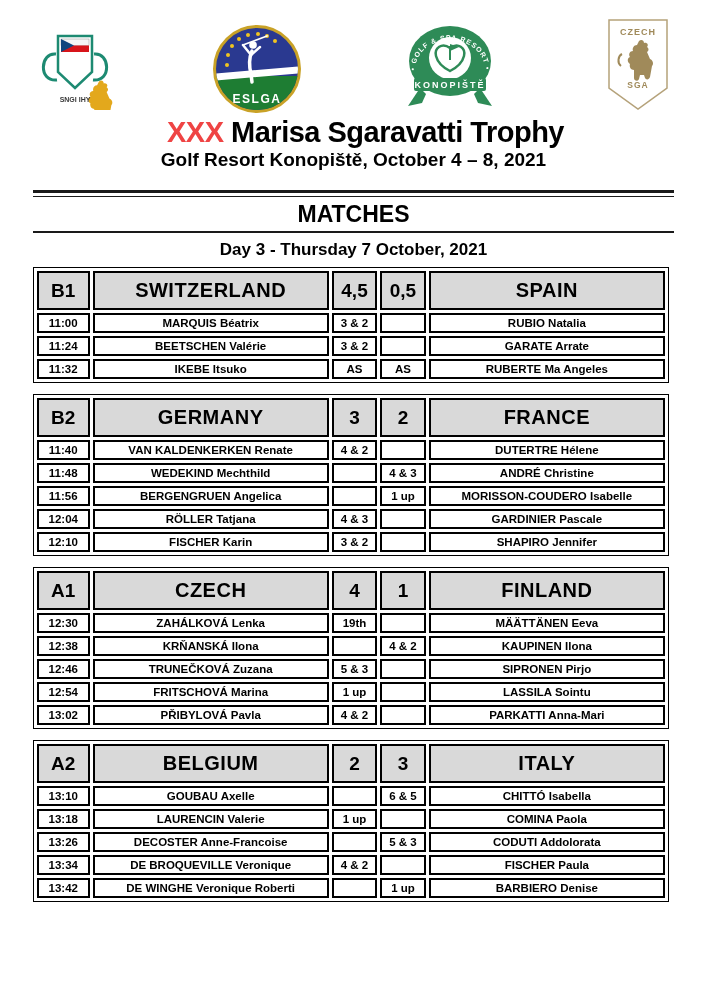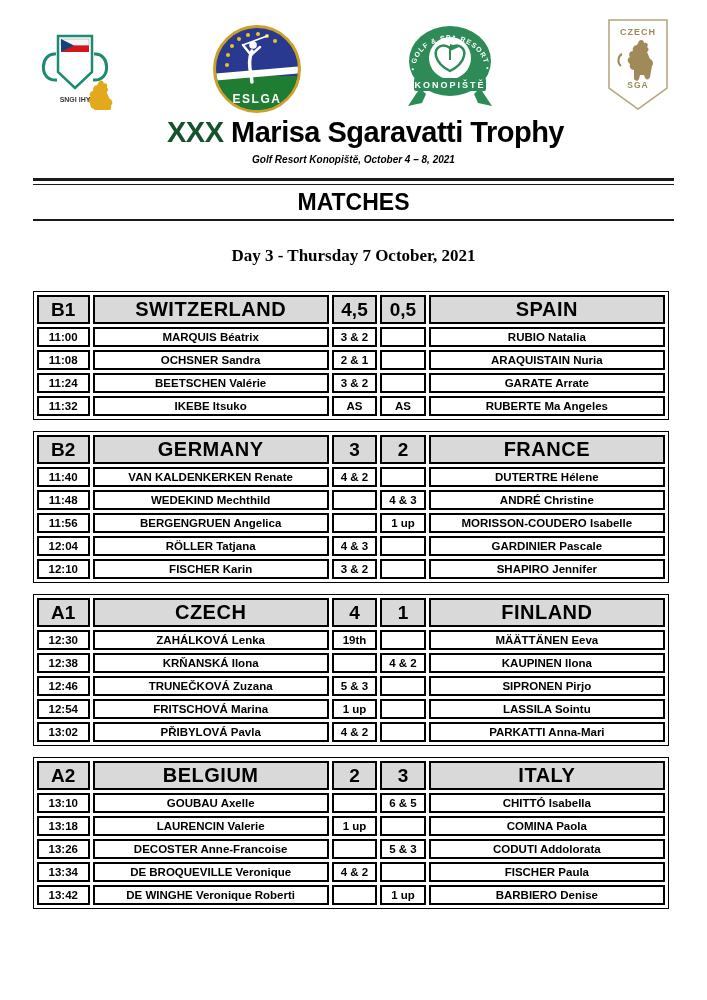--- a/index.html
+++ b/index.html
@@ -10,41 +10,41 @@
   }
   
   .logo-strip{position:relative;height:112px;}
   .logo{position:absolute;}
   #logo-crest{left:36px;top:24px;}
   #logo-eslga{left:212px;top:24px;}
   #logo-konopiste{left:398px;top:20px;}
   #logo-sga{left:606px;top:18px;}
   
   .title{margin:2px 0 0;text-align:center;font-size:29px;line-height:36px;font-weight:bold;letter-spacing:-0.5px;}
-  .title .green{color:#14532d;margin-left:24px;}
-  .subtitle{margin:0;text-align:center;font-size:10px;line-height:20px;font-weight:bold;font-style:italic;}
+  .title .green{color:#ef4444;margin-left:24px;}
+  .subtitle{margin:0;text-align:center;font-size:19px;line-height:20px;font-weight:bold;}
   
-  .band{margin:8px 33px 0 33px;}
+  .band{margin:20px 33px 0 33px;}
   .rule-thick{height:3px;background:#1a1a1a;}
   .rule-thin{height:1px;background:#1a1a1a;margin-top:3px;}
   .rule-mid{height:2px;background:#1a1a1a;}
   .matches-heading{margin:3px 0;text-align:center;font-size:23px;line-height:28px;font-weight:bold;}
-  .day-heading{margin:24px 0;text-align:center;font-size:17px;line-height:22px;font-weight:bold;font-family:Liberation Serif, serif;}
+  .day-heading{margin:6px 0;text-align:center;font-size:17px;line-height:22px;font-weight:bold;}
   
   table.match-table{
     width:636px;margin:0 0 11px 33px;
     border-collapse:separate;border-spacing:3px;
     border:1.5px solid #000;table-layout:fixed;background:#fff;
   }
   table.match-table td{
     border:2px solid #000;box-sizing:border-box;
     text-align:center;vertical-align:middle;
     font-weight:bold;background:#fff;overflow:hidden;white-space:nowrap;
   }
-  tr.hdr td{height:29px;background:#d9d9d9;font-size:19px;}
+  tr.hdr td{height:39px;background:#d9d9d9;font-size:19px;}
   tr.hdr td.team{font-size:20px;letter-spacing:0.5px;}
   tr.row td{height:20px;font-size:11.5px;}
   col.c-time{width:52px;}
   col.c-name{width:234px;}
   col.c-score{width:45px;}
 </style>
 </head>
 <body>
 
 <div class="logo-strip">
@@ -153,27 +153,20 @@
       <td class="team">SPAIN</td>
     </tr>
     <tr class="row">
       <td>11:00</td>
       <td>MARQUIS Béatrix</td>
       <td>3 &amp; 2</td>
       <td></td>
       <td>RUBIO Natalia</td>
     </tr>
     <tr class="row">
-      <td>11:08</td>
-      <td>OCHSNER Sandra</td>
-      <td>2 &amp; 1</td>
-      <td></td>
-      <td>ARAQUISTAIN Nuria</td>
-    </tr>
-    <tr class="row">
       <td>11:24</td>
       <td>BEETSCHEN Valérie</td>
       <td>3 &amp; 2</td>
       <td></td>
       <td>GARATE Arrate</td>
     </tr>
     <tr class="row">
       <td>11:32</td>
       <td>IKEBE Itsuko</td>
       <td>AS</td>

